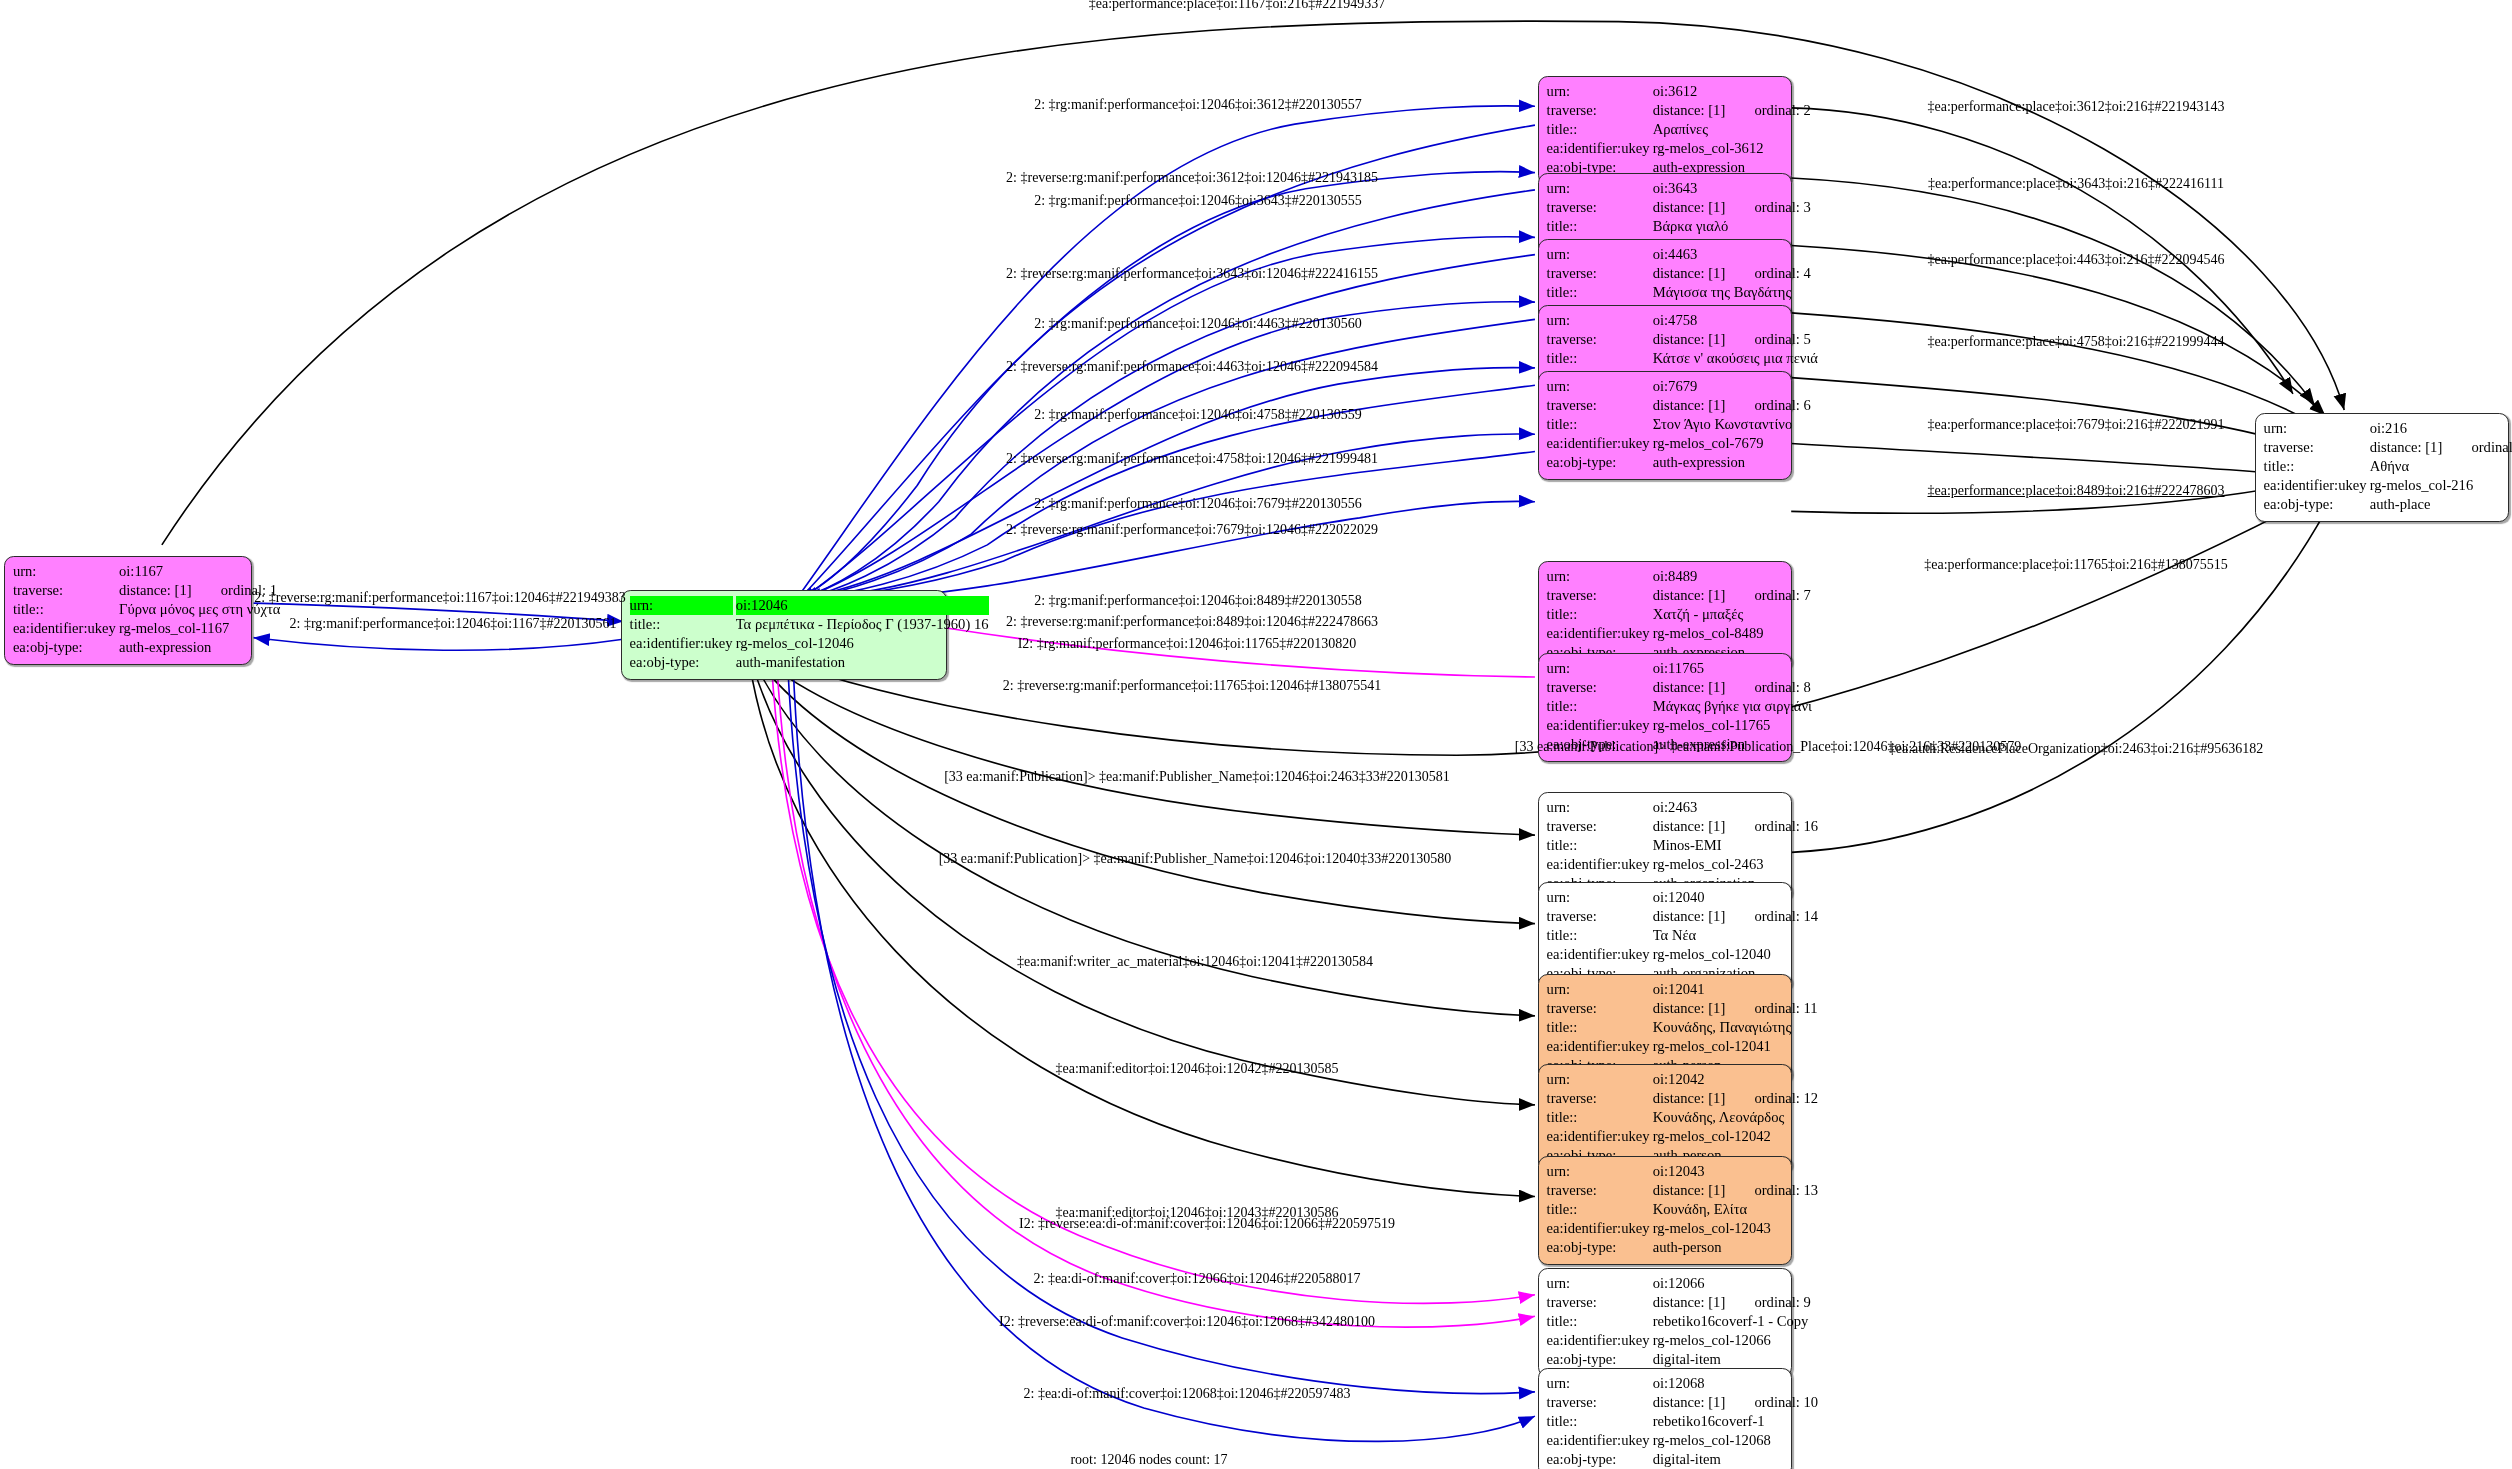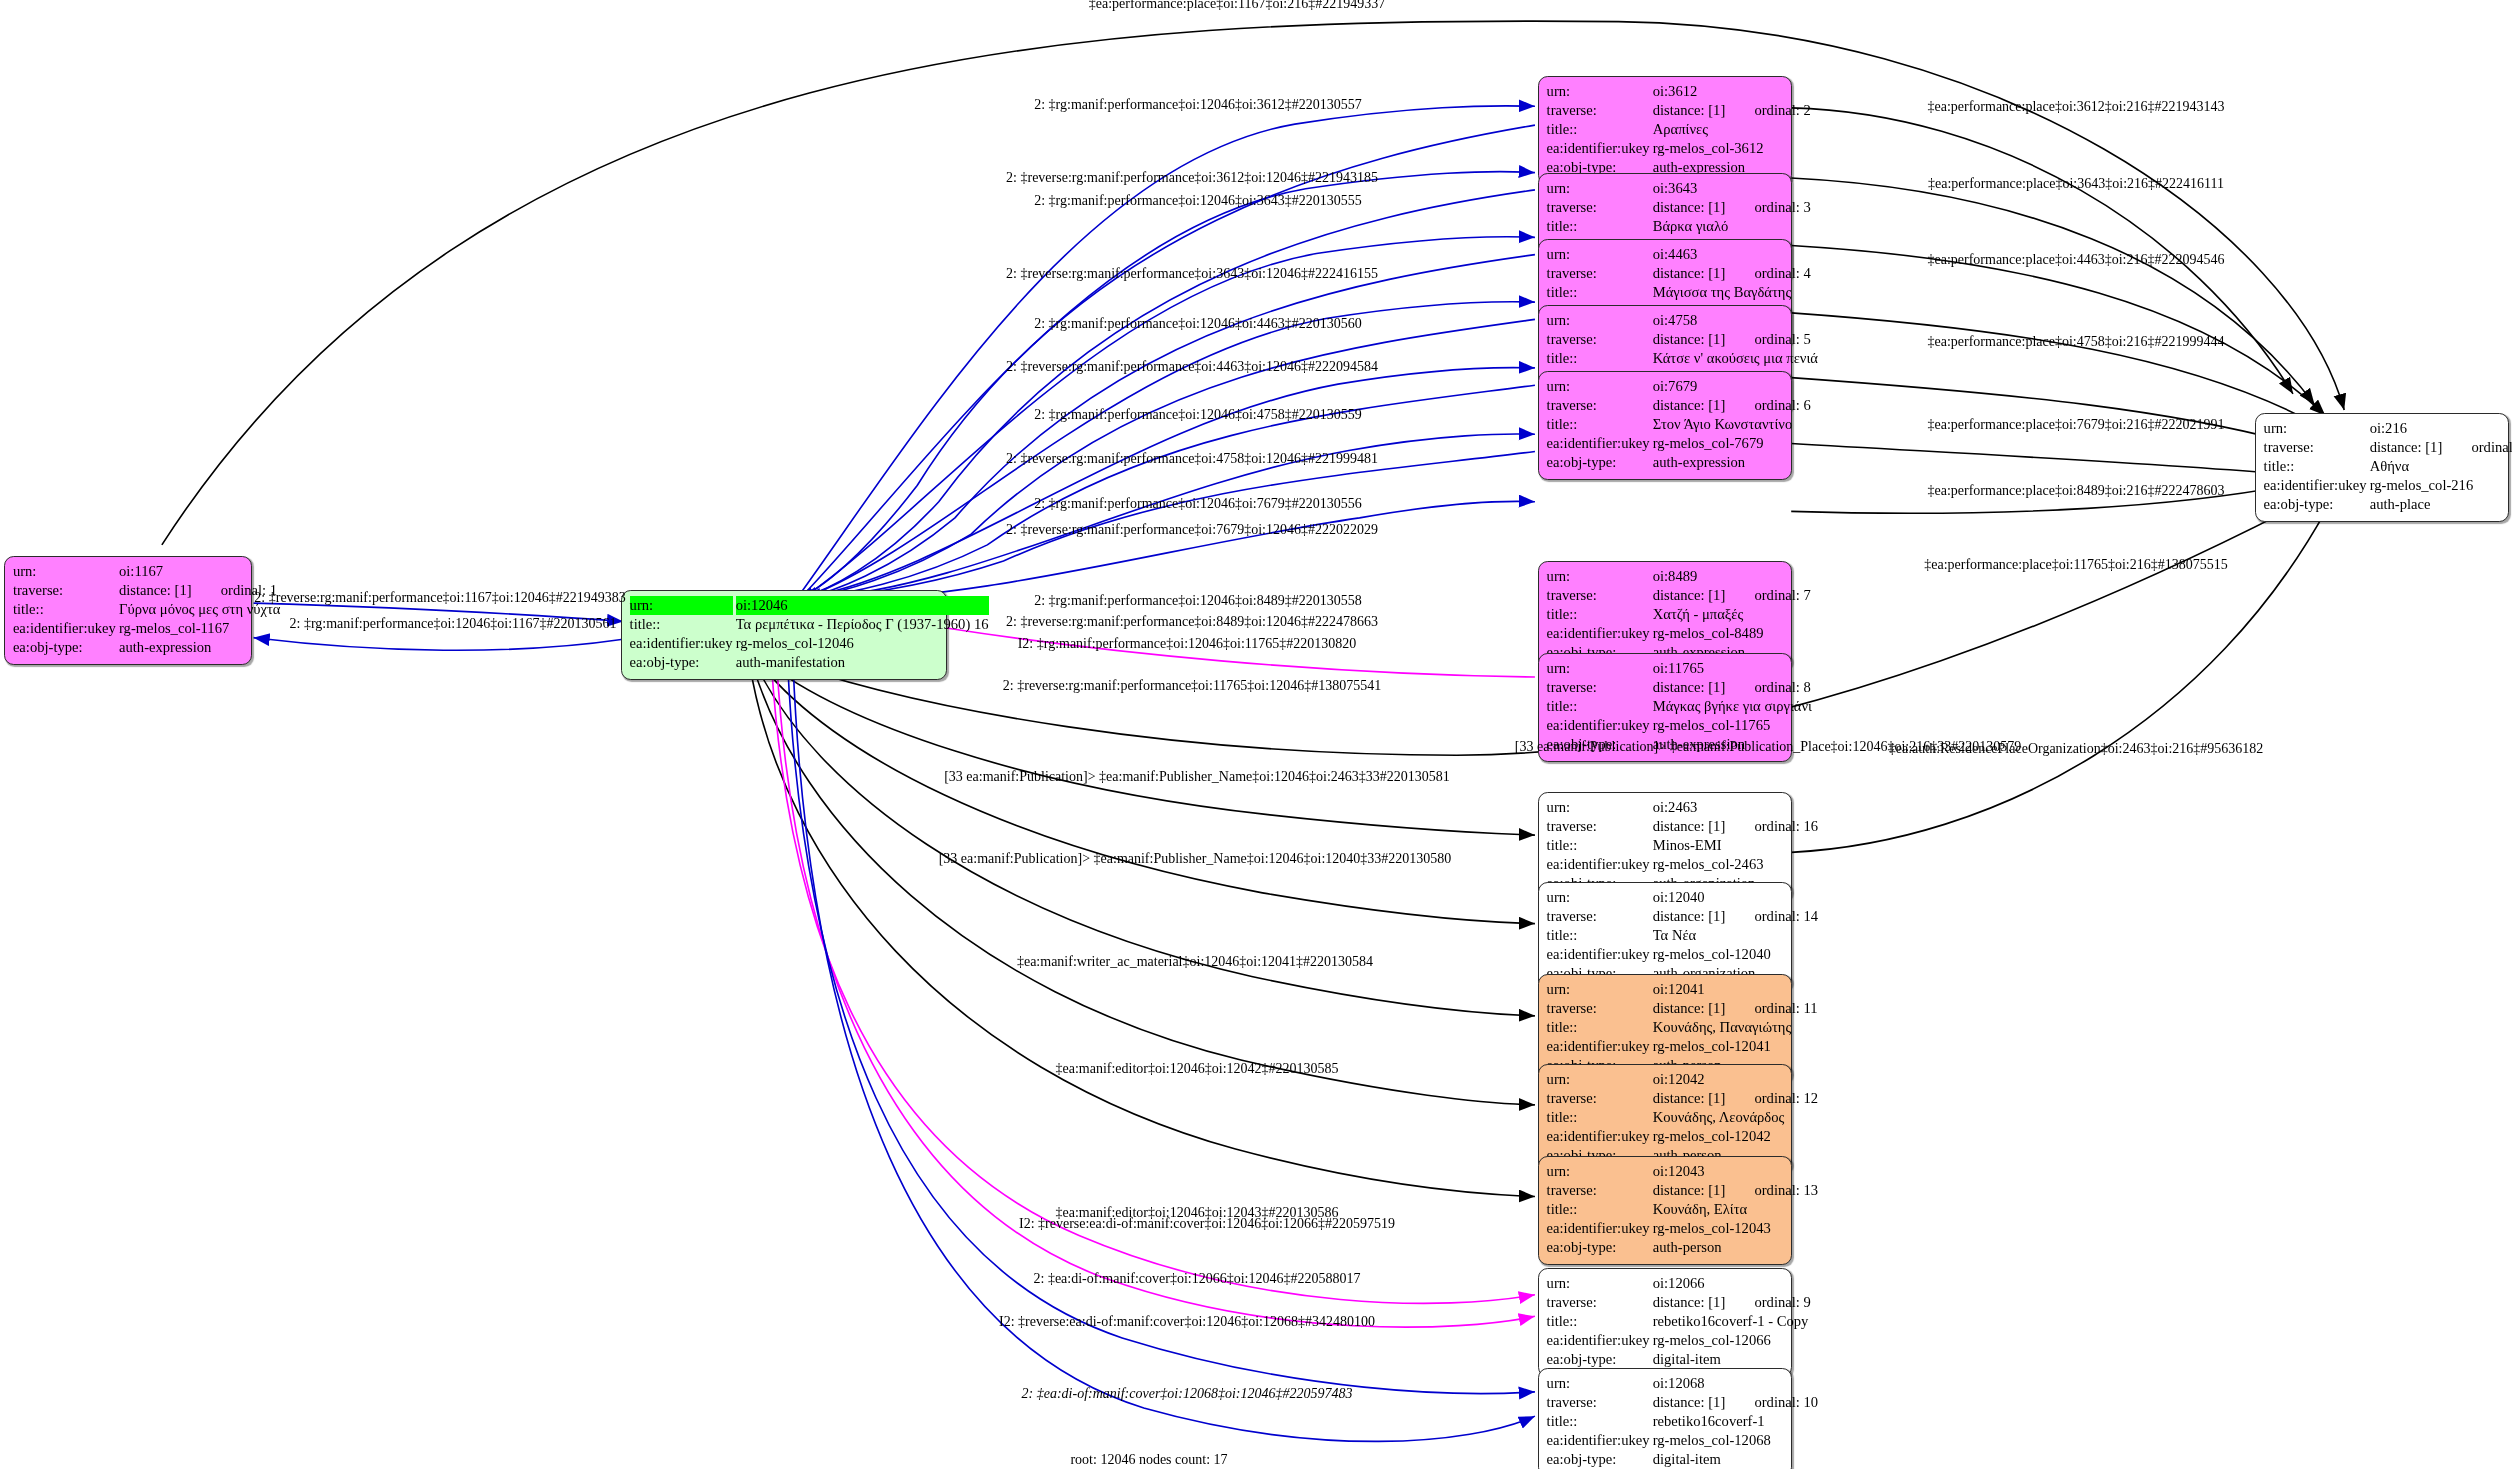--- a/index.html
+++ b/index.html
@@ -605,27 +605,27 @@
 
   <div class="elabel" style="left:1768px;top:747px;">[33 ea:manif:Publication]&gt; ‡ea:manif:Publication_Place‡oi:12046‡oi:216‡33#220130579</div>
   <div class="elabel" style="left:1197px;top:777px;">[33 ea:manif:Publication]&gt; ‡ea:manif:Publisher_Name‡oi:12046‡oi:2463‡33#220130581</div>
   <div class="elabel" style="left:1195px;top:859px;">[33 ea:manif:Publication]&gt; ‡ea:manif:Publisher_Name‡oi:12046‡oi:12040‡33#220130580</div>
   <div class="elabel" style="left:1195px;top:962px;">‡ea:manif:writer_ac_material‡oi:12046‡oi:12041‡#220130584</div>
   <div class="elabel" style="left:1197px;top:1069px;">‡ea:manif:editor‡oi:12046‡oi:12042‡#220130585</div>
   <div class="elabel" style="left:1197px;top:1177px;margin-top:36px;">‡ea:manif:editor‡oi:12046‡oi:12043‡#220130586</div>
   <div class="elabel" style="left:1195px;top:1224px;margin-left:12px;">I2: ‡reverse:ea:di-of:manif:cover‡oi:12046‡oi:12066‡#220597519</div>
   <div class="elabel" style="left:1197px;top:1279px;">2: ‡ea:di-of:manif:cover‡oi:12066‡oi:12046‡#220588017</div>
   <div class="elabel" style="left:1187px;top:1322px;">I2: ‡reverse:ea:di-of:manif:cover‡oi:12046‡oi:12068‡#342480100</div>
-  <div class="elabel" style="left:1187px;top:1394px;font-style:italic;">2: ‡ea:di-of:manif:cover‡oi:12068‡oi:12046‡#220597483</div>
+  <div class="elabel" style="left:1187px;top:1394px;">2: ‡ea:di-of:manif:cover‡oi:12068‡oi:12046‡#220597483</div>
 
   <div class="elabel" style="left:2076px;top:107px;">‡ea:performance:place‡oi:3612‡oi:216‡#221943143</div>
   <div class="elabel" style="left:2076px;top:184px;">‡ea:performance:place‡oi:3643‡oi:216‡#222416111</div>
   <div class="elabel" style="left:2076px;top:260px;">‡ea:performance:place‡oi:4463‡oi:216‡#222094546</div>
   <div class="elabel" style="left:2076px;top:342px;">‡ea:performance:place‡oi:4758‡oi:216‡#221999444</div>
   <div class="elabel" style="left:2076px;top:418px;margin-top:7px;">‡ea:performance:place‡oi:7679‡oi:216‡#222021991</div>
-  <div class="elabel" style="left:2076px;top:491px;">‡ea:performance:place‡oi:8489‡oi:216‡#222478603</div>
+  <div class="elabel" style="left:2076px;top:491px;text-decoration:underline;">‡ea:performance:place‡oi:8489‡oi:216‡#222478603</div>
   <div class="elabel" style="left:2076px;top:565px;">‡ea:performance:place‡oi:11765‡oi:216‡#138075515</div>
   <div class="elabel" style="left:2076px;top:749px;">‡ea:auth:ResidencePlaceOrganization‡oi:2463‡oi:216‡#95636182</div>
 
   <div class="caption" style="left:1149px;top:1460px;">root: 12046 nodes count: 17</div>
 
 </div>
 
 
 </body></html>

